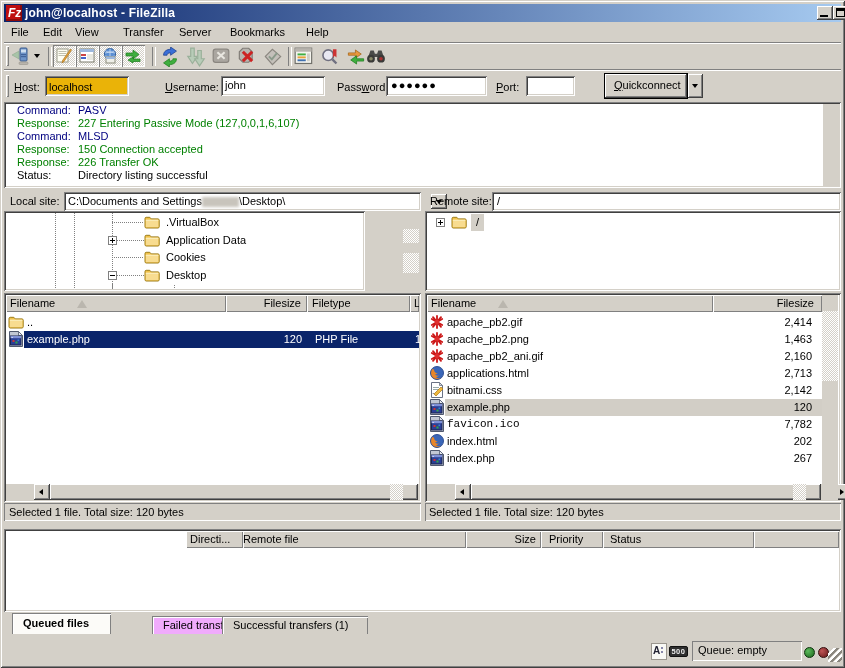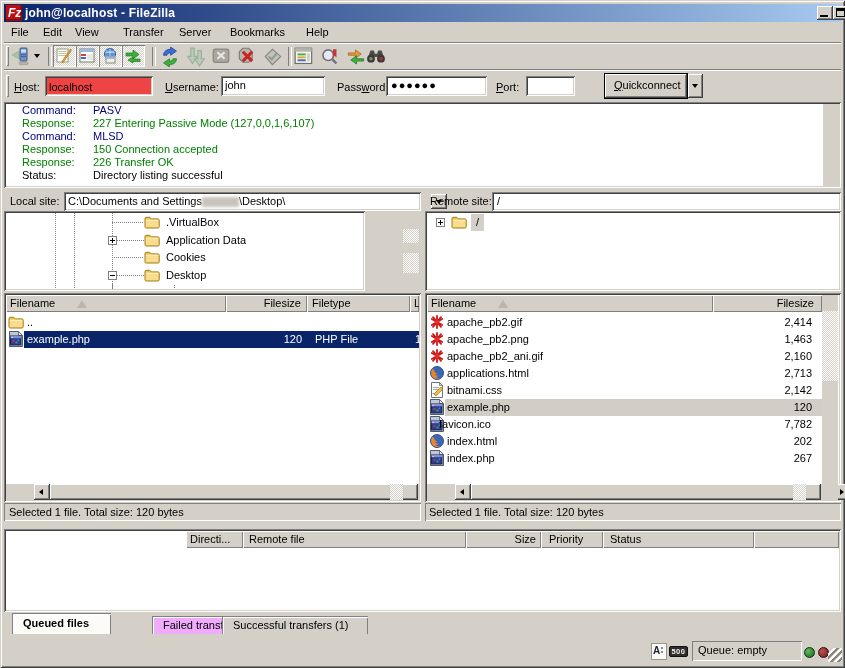--- a/index.html
+++ b/index.html
@@ -209,21 +209,21 @@
         <circle cx="13.5" cy="10.5" r="3.5" fill="#3a3a38"></circle>
       <circle cx="4.5" cy="10.5" r="1.6" fill="#886"></circle>
         <circle cx="13.5" cy="10.5" r="1.6" fill="#a33"></circle>
     </svg>
   </div>
   <div class="abs hline" style="left:4px;top:69px;width:837px;"></div>
 
   <div class="abs" id="qc" style="left:4px;top:71px;width:837px;height:31px;">
     <div class="abs grip" style="left:2px;top:4px;height:22px;"></div>
     <span class="abs" style="left:10px;top:10px;"><span class="u">H</span>ost:</span>
-    <div class="abs sunk2" style="left:41px;top:5px;width:108px;height:20px;background:#ef4444;line-height:16px;text-align:right;">
+    <div class="abs sunk2" style="left:41px;top:5px;width:84px;height:20px;background:#eab308;line-height:16px;text-align:right;">
         <span style="position:absolute;left:4px;top:3px;">localhost</span>
       </div>
     <span class="abs" style="left:161px;top:10px;"><span class="u">U</span>sername:</span>
     <div class="abs sunk2" style="left:217px;top:5px;width:104px;height:20px;background:#fff;">
         <span style="position:absolute;left:4px;top:3px;">john</span>
       </div>
     <span class="abs" style="left:333px;top:10px;">Pass<span class="u">w</span>ord:</span>
     <div class="abs sunk2" style="left:382px;top:5px;width:101px;height:20px;background:#fff;">
         <span style="position:absolute;left:5px;top:3px;font-size:11px;letter-spacing:1px;">●●●●●●</span>
       </div>
@@ -231,21 +231,21 @@
     <div class="abs sunk2" style="left:522px;top:5px;width:49px;height:20px;background:#fff;"></div>
     <div class="abs btn" style="left:573px;top:3px;width:82px;height:24px;box-shadow:0 0 0 1px #000, inset -1px -1px 0 #404040, inset 1px 1px 0 #fff, inset -2px -2px 0 #808080;">
       <span style="position:absolute;left:9px;top:5px;"><span class="u">Q</span>uickconnect</span>
     </div>
     <div class="abs btn" style="left:656px;top:3px;width:15px;height:24px;">
         <div class="tri dn" style="left:4px;top:10px;"></div>
       </div>
   </div>
 
   <div class="abs sunk2" id="log" style="left:4px;top:102px;width:837px;height:86px;background:#fff;">
-    <div style="position:absolute;left:18px;top:2px;line-height:13px;white-space:pre;color:#000080;">Command:<span style="position:absolute;left:71px;">PASV</span>
+    <div style="position:absolute;left:3px;top:2px;line-height:13px;white-space:pre;color:#000080;padding-left:10px;">Command:<span style="position:absolute;left:71px;">PASV</span>
 <span style="color:#008000;">Response:<span style="position:absolute;left:71px;">227 Entering Passive Mode (127,0,0,1,6,107)</span></span>
 Command:<span style="position:absolute;left:71px;">MLSD</span>
 <span style="color:#008000;">Response:<span style="position:absolute;left:71px;">150 Connection accepted</span></span>
 <span style="color:#008000;">Response:<span style="position:absolute;left:71px;">226 Transfer OK</span></span>
 <span style="color:#000;">Status:<span style="position:absolute;left:71px;">Directory listing successful</span></span></div>
 
     <div class="abs" style="left:819px;top:2px;width:16px;height:82px;background:#d4d0c8;">
       <div class="abs btn" style="left:0;top:0;width:16px;height:16px;">
           <div class="tri up" style="left:5px;top:6px;"></div>
         </div>
@@ -420,21 +420,21 @@
       <svg class="ic" style="left:2px;top:0px;" width="16" height="16">
           <use href="#phpf"></use>
         </svg>
       <span style="position:absolute;left:20px;">example.php</span>
         <span class="num" style="left:285px;width:100px;">120</span>
     </div>
     <div class="row" style="left:2px;top:123px;width:395px;">
       <svg class="ic" style="left:2px;top:0px;" width="16" height="16">
           <use href="#phpf"></use>
         </svg>
-      <span style="position:absolute;left:12px;">favicon.ico</span>
+      <span style="position:absolute;left:20px;font-family:Liberation Mono, monospace;">favicon.ico</span>
         <span class="num" style="left:285px;width:100px;">7,782</span>
     </div>
     <div class="row" style="left:2px;top:140px;width:395px;">
       <svg class="ic" style="left:2px;top:0px;" width="16" height="16">
           <use href="#ffic"></use>
         </svg>
       <span style="position:absolute;left:20px;">index.html</span>
         <span class="num" style="left:285px;width:100px;">202</span>
     </div>
     <div class="row" style="left:2px;top:157px;width:395px;">
@@ -467,21 +467,21 @@
         </div>
     </div>
     <div class="abs" style="left:397px;top:191px;width:16px;height:16px;background:#d4d0c8;"></div>
   </div>
 
   <div class="abs sunk1" style="left:4px;top:503px;width:417px;height:18px;background:#d4d0c8;line-height:18px;"><span style="margin-left:5px;">Selected 1 file. Total size: 120 bytes</span></div>
   <div class="abs sunk1" style="left:425px;top:503px;width:416px;height:18px;background:#d4d0c8;line-height:18px;"><span style="margin-left:4px;">Selected 1 file. Total size: 120 bytes</span></div>
 
   <div class="abs sunk2" id="queue" style="left:4px;top:529px;width:837px;height:83px;background:#fff;">
     <div class="abs hdrseg" style="left:182px;top:2px;width:57px;height:17px;"><span style="margin-left:4px;">Directi...</span></div>
-    <div class="abs hdrseg" style="left:239px;top:2px;width:223px;height:17px;"><span style="margin-left:6px;">Remote file</span></div>
+    <div class="abs hdrseg" style="left:239px;top:2px;width:223px;height:17px;"><span style="">Remote file</span></div>
     <div class="abs hdrseg" style="left:462px;top:2px;width:75px;height:17px;text-align:right;"><span style="margin-right:5px;">Size</span></div>
     <div class="abs hdrseg" style="left:537px;top:2px;width:62px;height:17px;"><span style="margin-left:8px;">Priority</span></div>
     <div class="abs hdrseg" style="left:599px;top:2px;width:151px;height:17px;"><span style="margin-left:7px;">Status</span></div>
     <div class="abs hdrseg" style="left:750px;top:2px;width:85px;height:17px;"></div>
   </div>
 
   <div class="abs" id="tabs" style="left:4px;top:613px;width:837px;height:21px;">
     <div class="abs" style="left:8px;top:0;width:99px;height:21px;background:#fcfbf8;box-shadow:inset 1px 1px 0 #fff, inset -1px 0 0 #808080;border-top:1px solid #808080;border-left:1px solid #808080;box-sizing:border-box;">
       <span style="position:absolute;left:10px;top:3px;font-weight:bold;">Queued files</span>
     </div>

